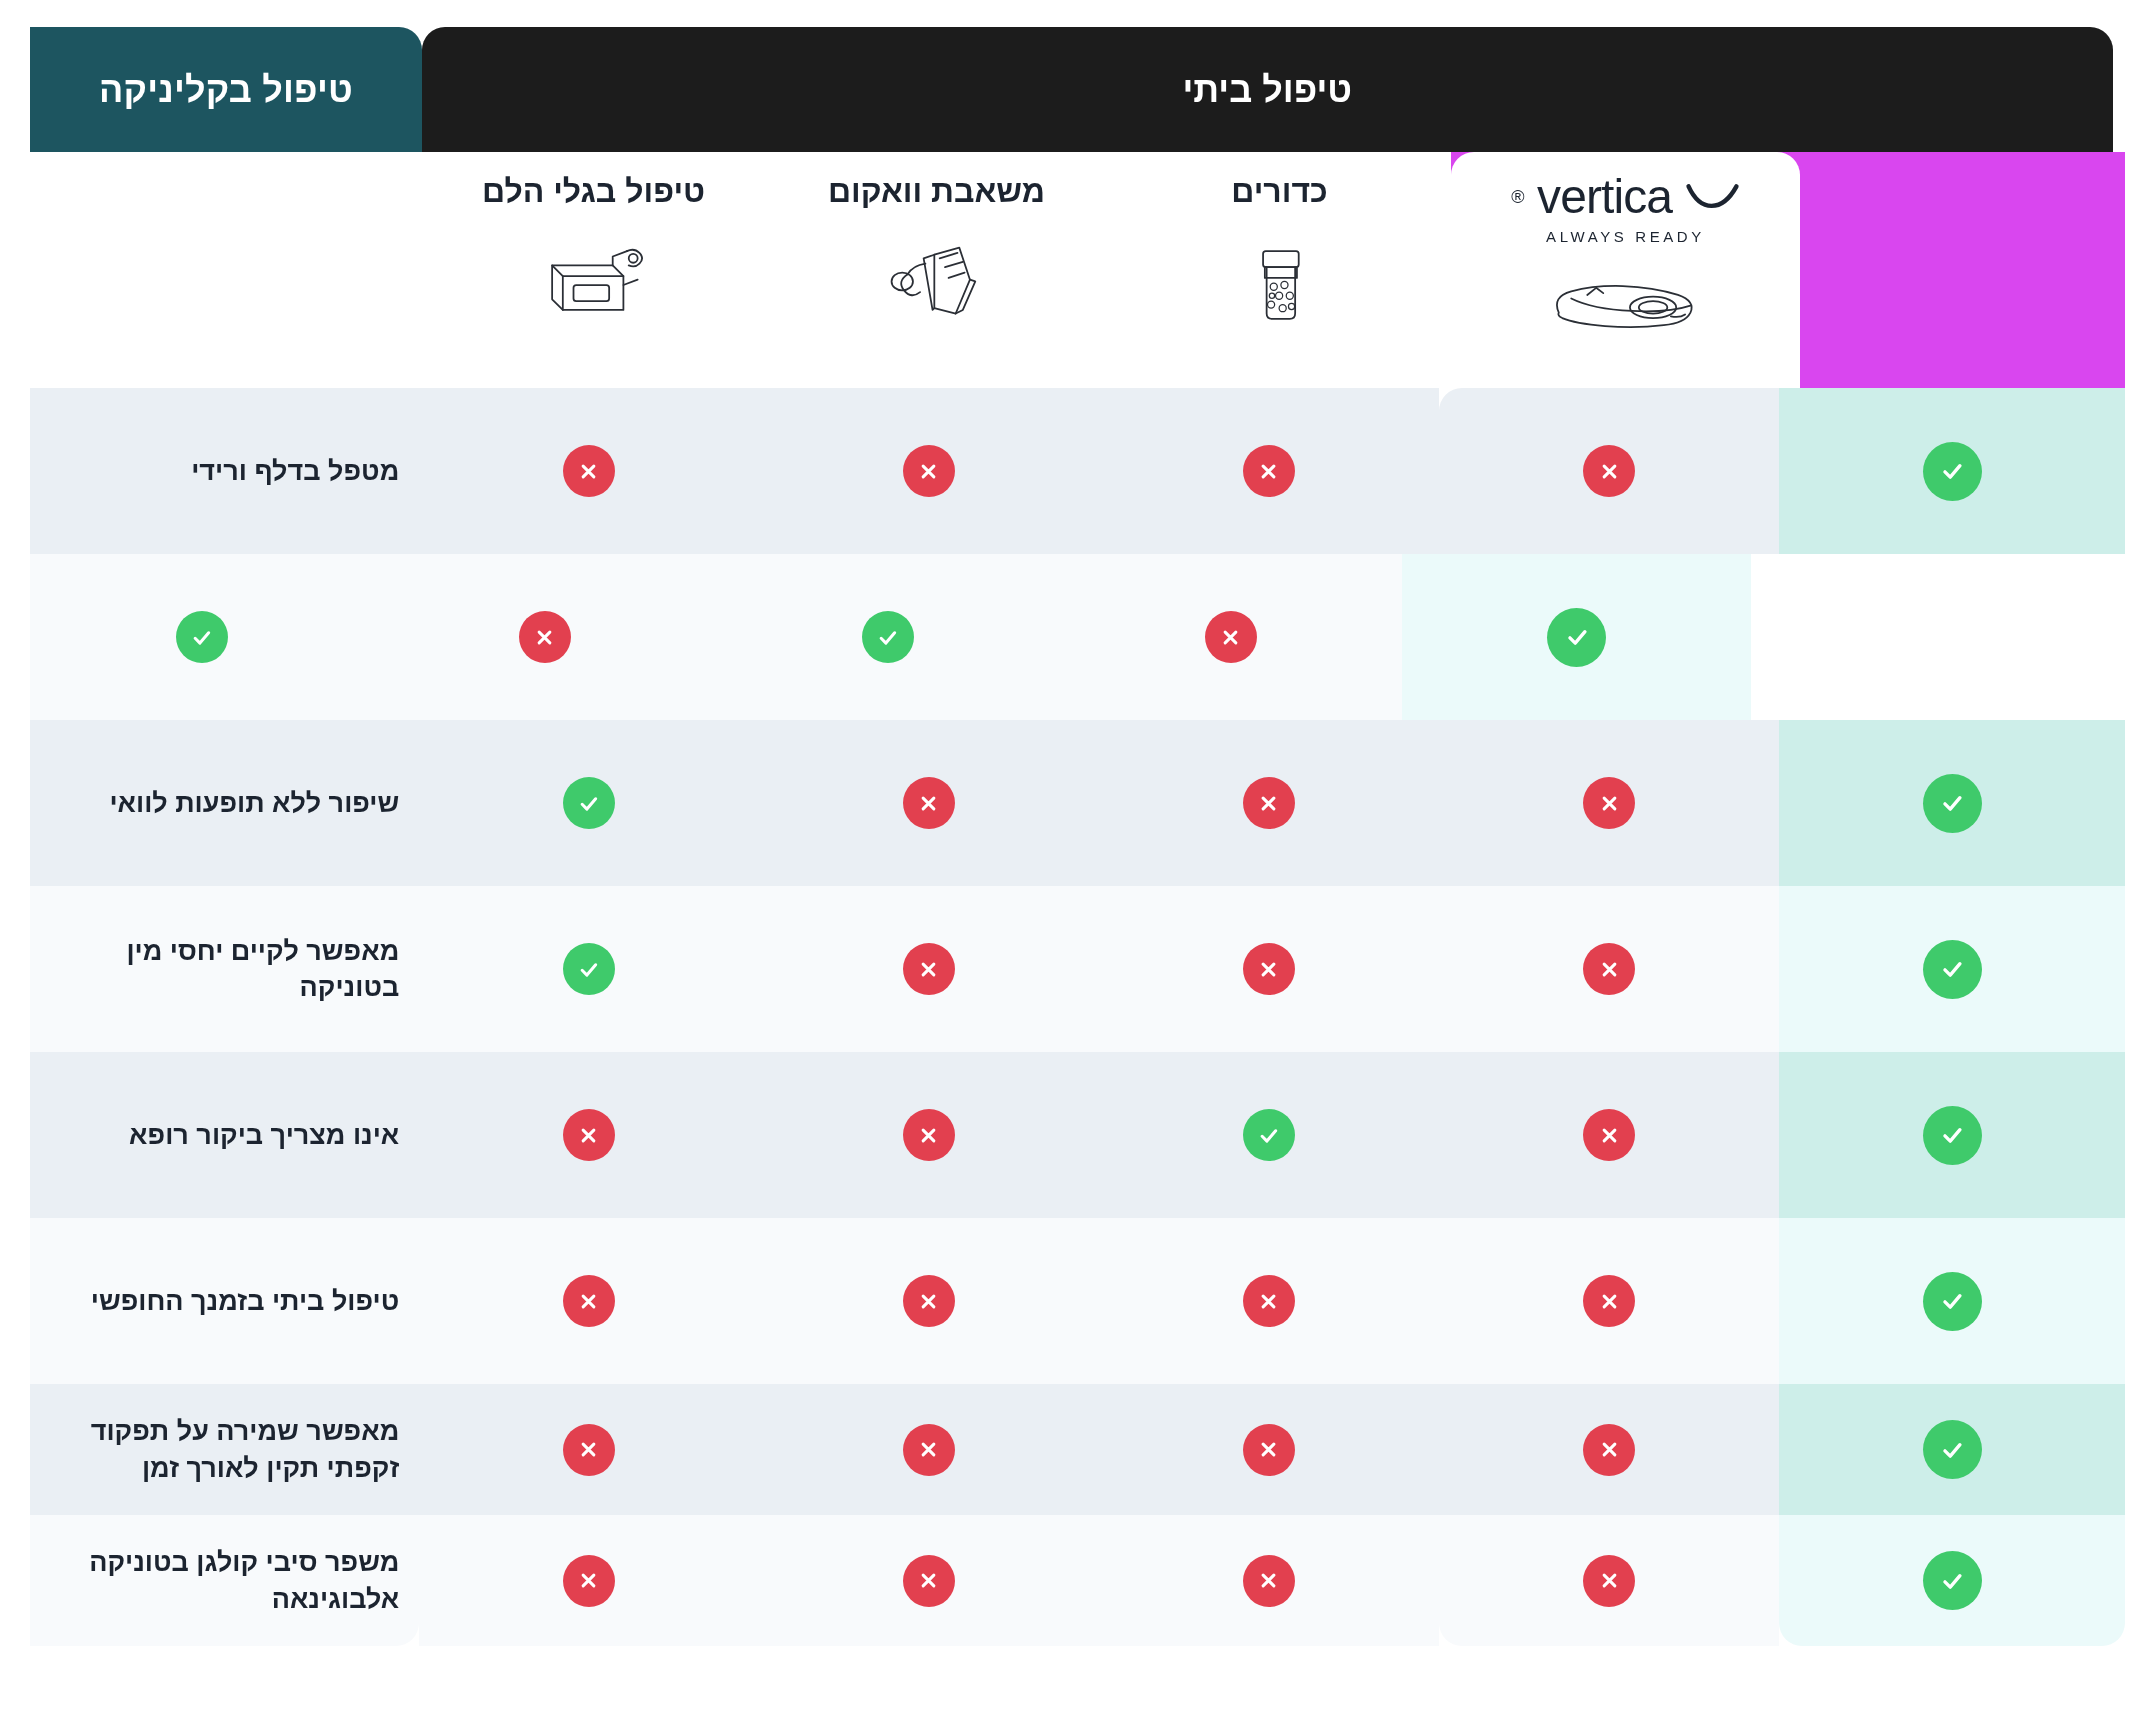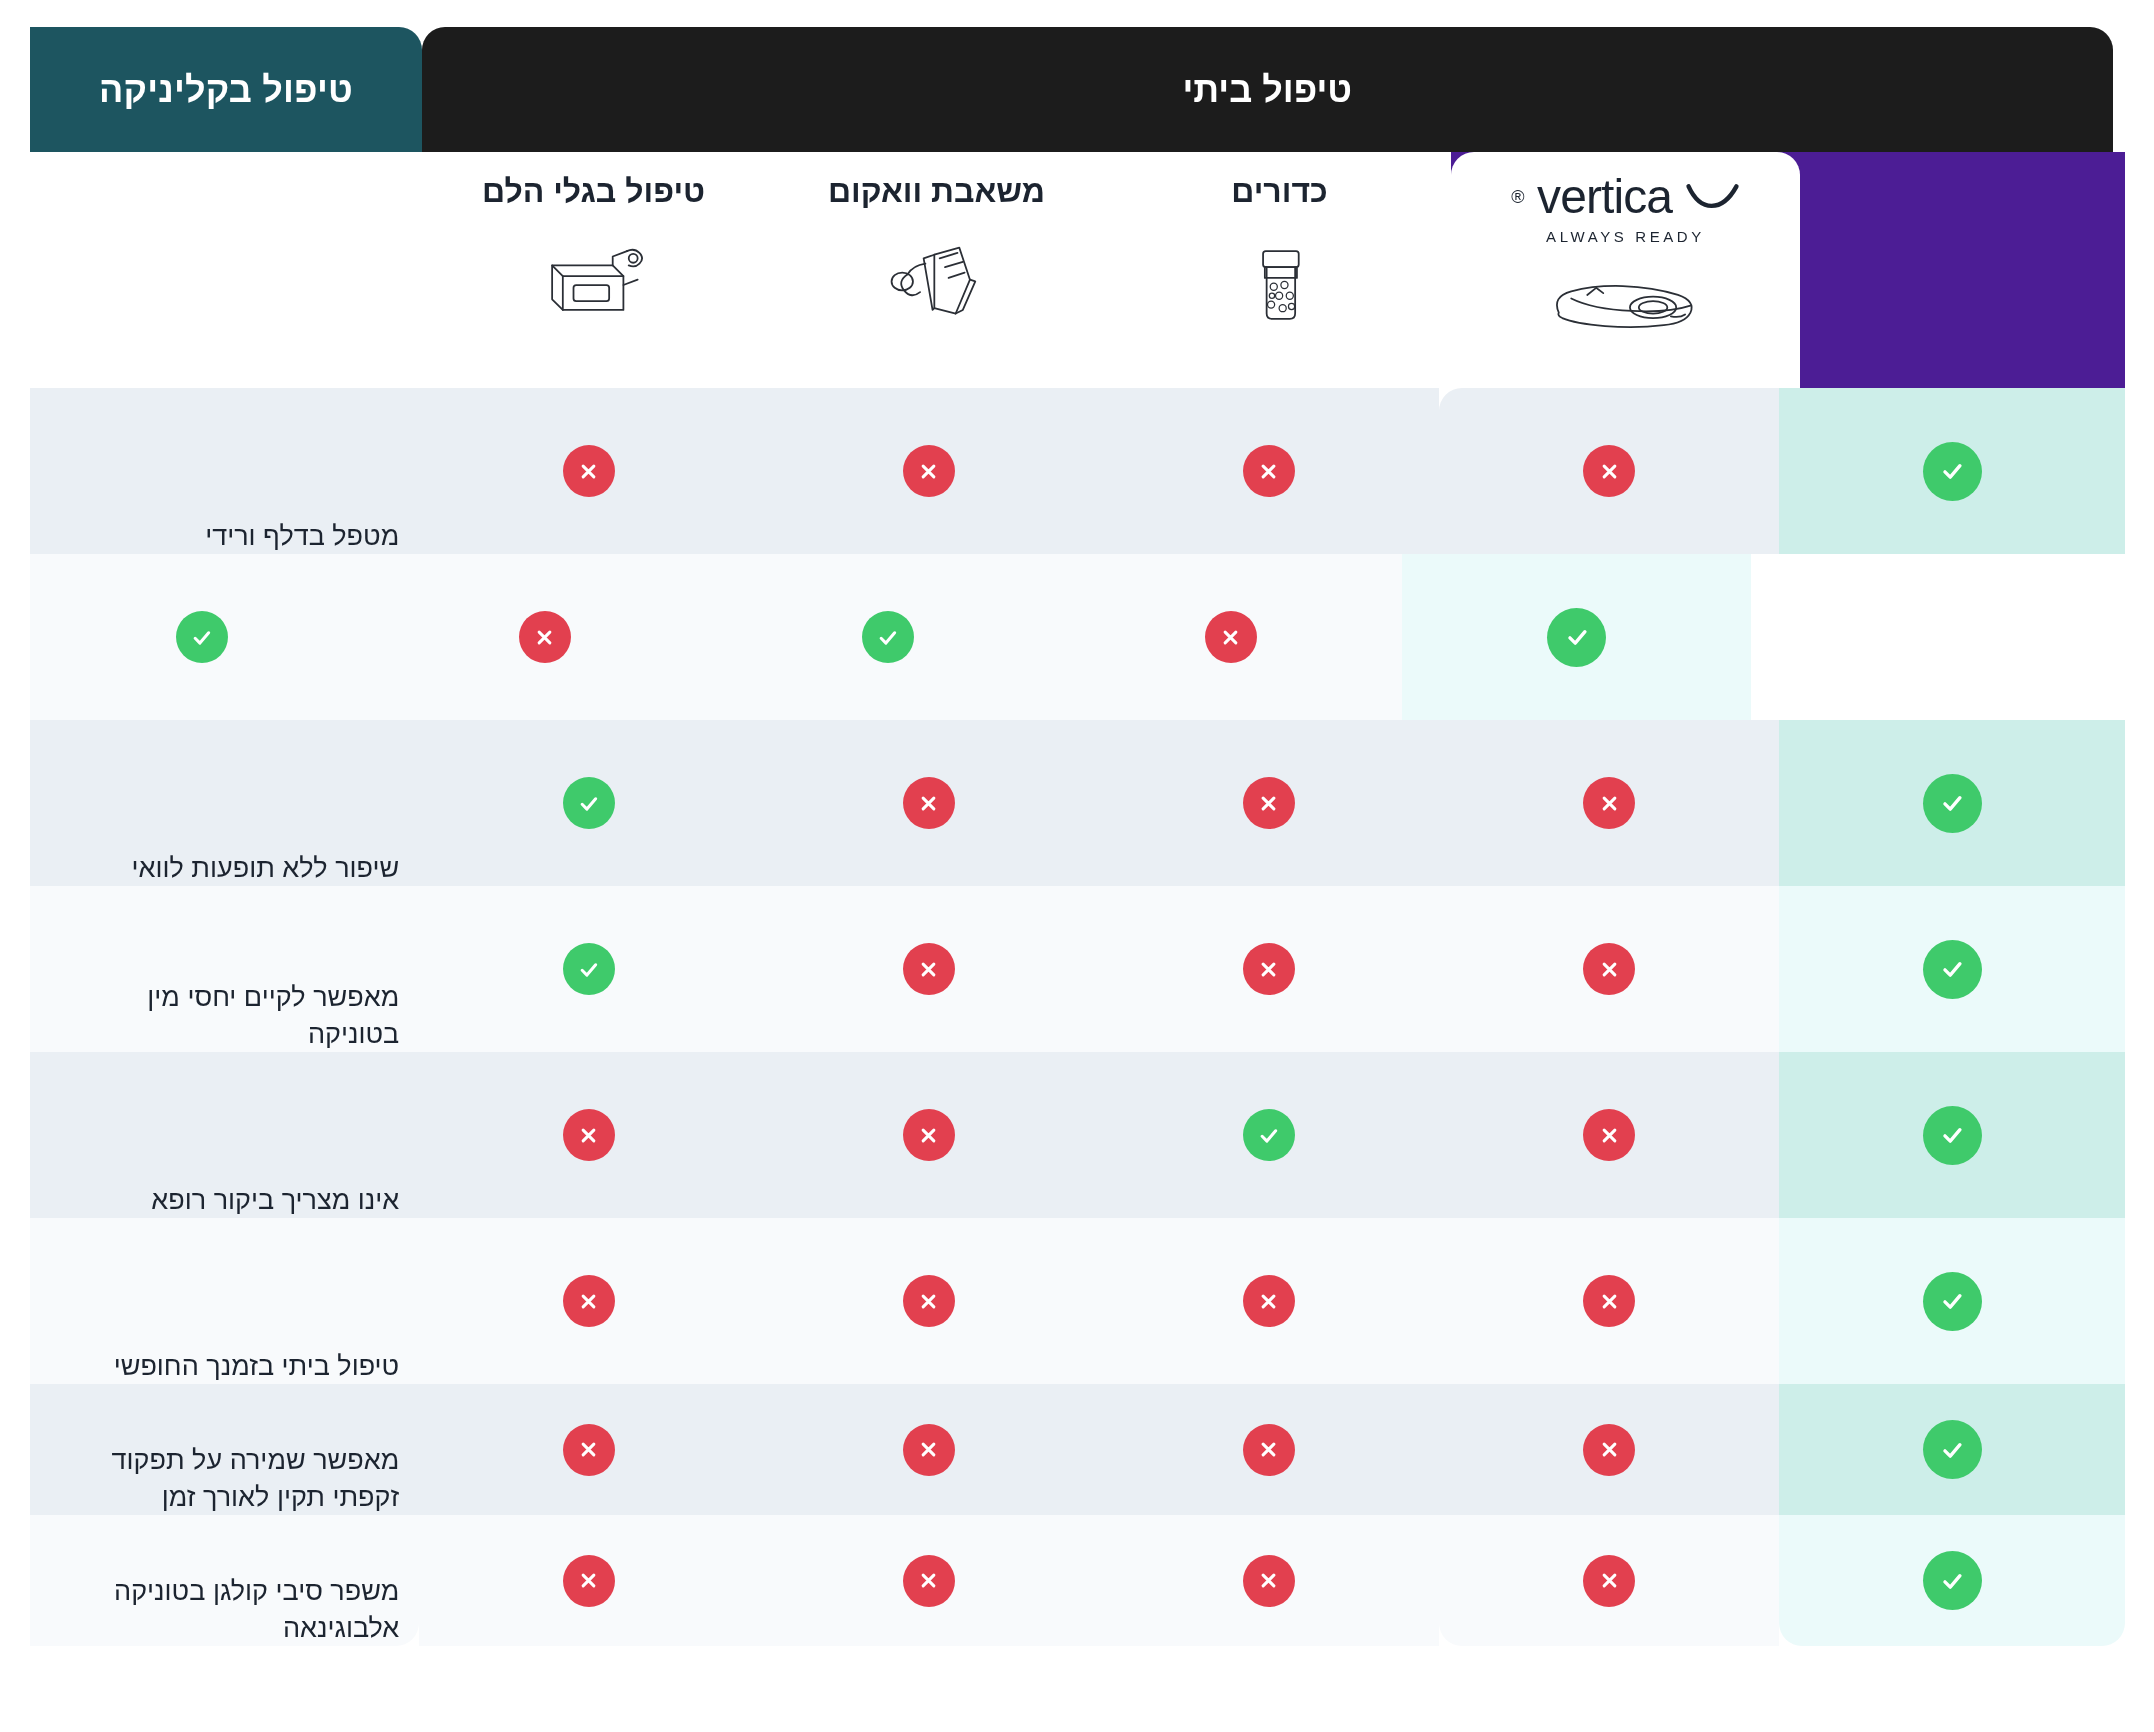--- a/index.html
+++ b/index.html
@@ -66,21 +66,21 @@
     flex-direction: row-reverse;
     align-items: stretch;
   }
 
   
   .col-label { width: 392px; }
   .col-icon  { width: 343px; }
   .col-vert  { width: 349px; }
 
   
-  .head-row { height: 236px; background: #4c1d95; }
+  .head-row { height: 236px; background: #d946ef; }
   .head-cell {
     display: flex;
     flex-direction: column;
     align-items: center;
     justify-content: flex-start;
     padding-top: 21.4px;
     background: #ffffff;
   }
   .head-cell .title {
     font-size: 32px;
@@ -141,24 +141,23 @@
     align-items: center;
     justify-content: center;
     position: relative;
   }
   .label-cell {
     justify-content: flex-start;
     padding-right: 0;
     padding-left: 25px;
     text-align: right;
     font-size: 27px;
-    font-weight: 400;
+    font-weight: 700;
     color: #1c2430;
     line-height: 1.35;
-    align-items: flex-end;
   }
   .label-cell .txt {
     width: 100%;
     text-align: right;
     padding-right: 19.6px;
   }
 
   
   .shade-a { background: #eaeff4; }
   .shade-b { background: #f8fafc; }

